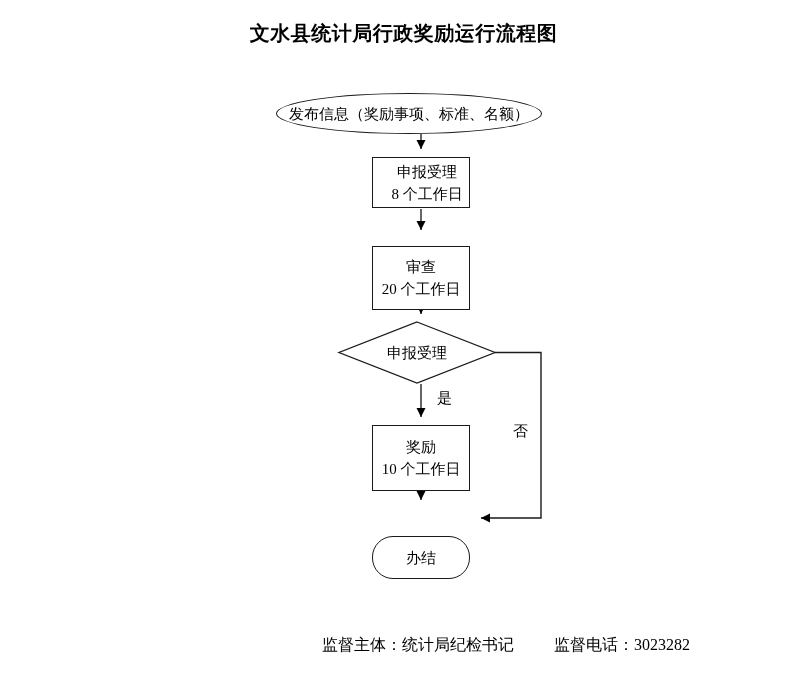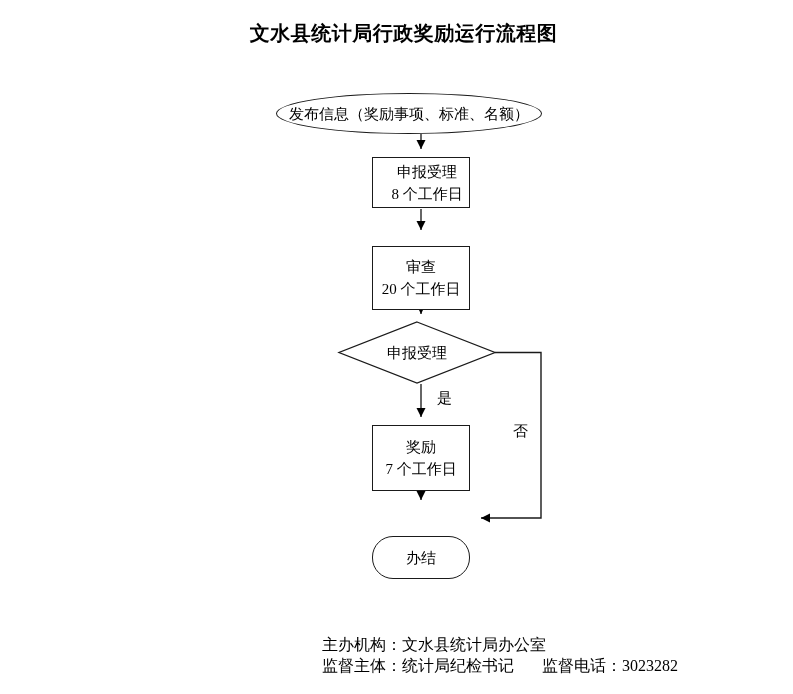--- a/index.html
+++ b/index.html
@@ -74,21 +74,21 @@
   }
   .edge-label-yes { left: 437px; top: 389px; }
   .edge-label-no  { left: 513px; top: 422px; }
   .footer {
     position: absolute;
     left: 322px; top: 634px;
     font-size: 16px;
     line-height: 21px;
     white-space: nowrap;
   }
-  .footer .phone { display: inline-block; margin-left: 28px; }
+  .footer .phone { display: inline-block; margin-left: 40px; }
 </style>
 </head>
 <body>
 
 <div class="page">
 
   <div class="title">
     <span>文水县统计局行政奖励运行流程图</span>
   </div>
 
@@ -124,27 +124,26 @@
     <span>20 个工作日</span>
   </div>
 
   <div class="diamond-label">申报受理</div>
 
   <div class="edge-label edge-label-yes">是</div>
   <div class="edge-label edge-label-no">否</div>
 
   <div class="node node-rect-reward">
     <span>奖励</span>
-    <span>7 个工作日</span>
+    <span>10 个工作日</span>
   </div>
 
   <div class="node node-stadium">
     <span>办结</span>
   </div>
 
   <div class="footer">
-    <div>主办机构：文水县统计局办公室</div>
     <div>
       <span>监督主体：统计局纪检书记</span><span class="phone">监督电话：3023282</span>
     </div>
   </div>
 
 </div>
 
 </body></html>

